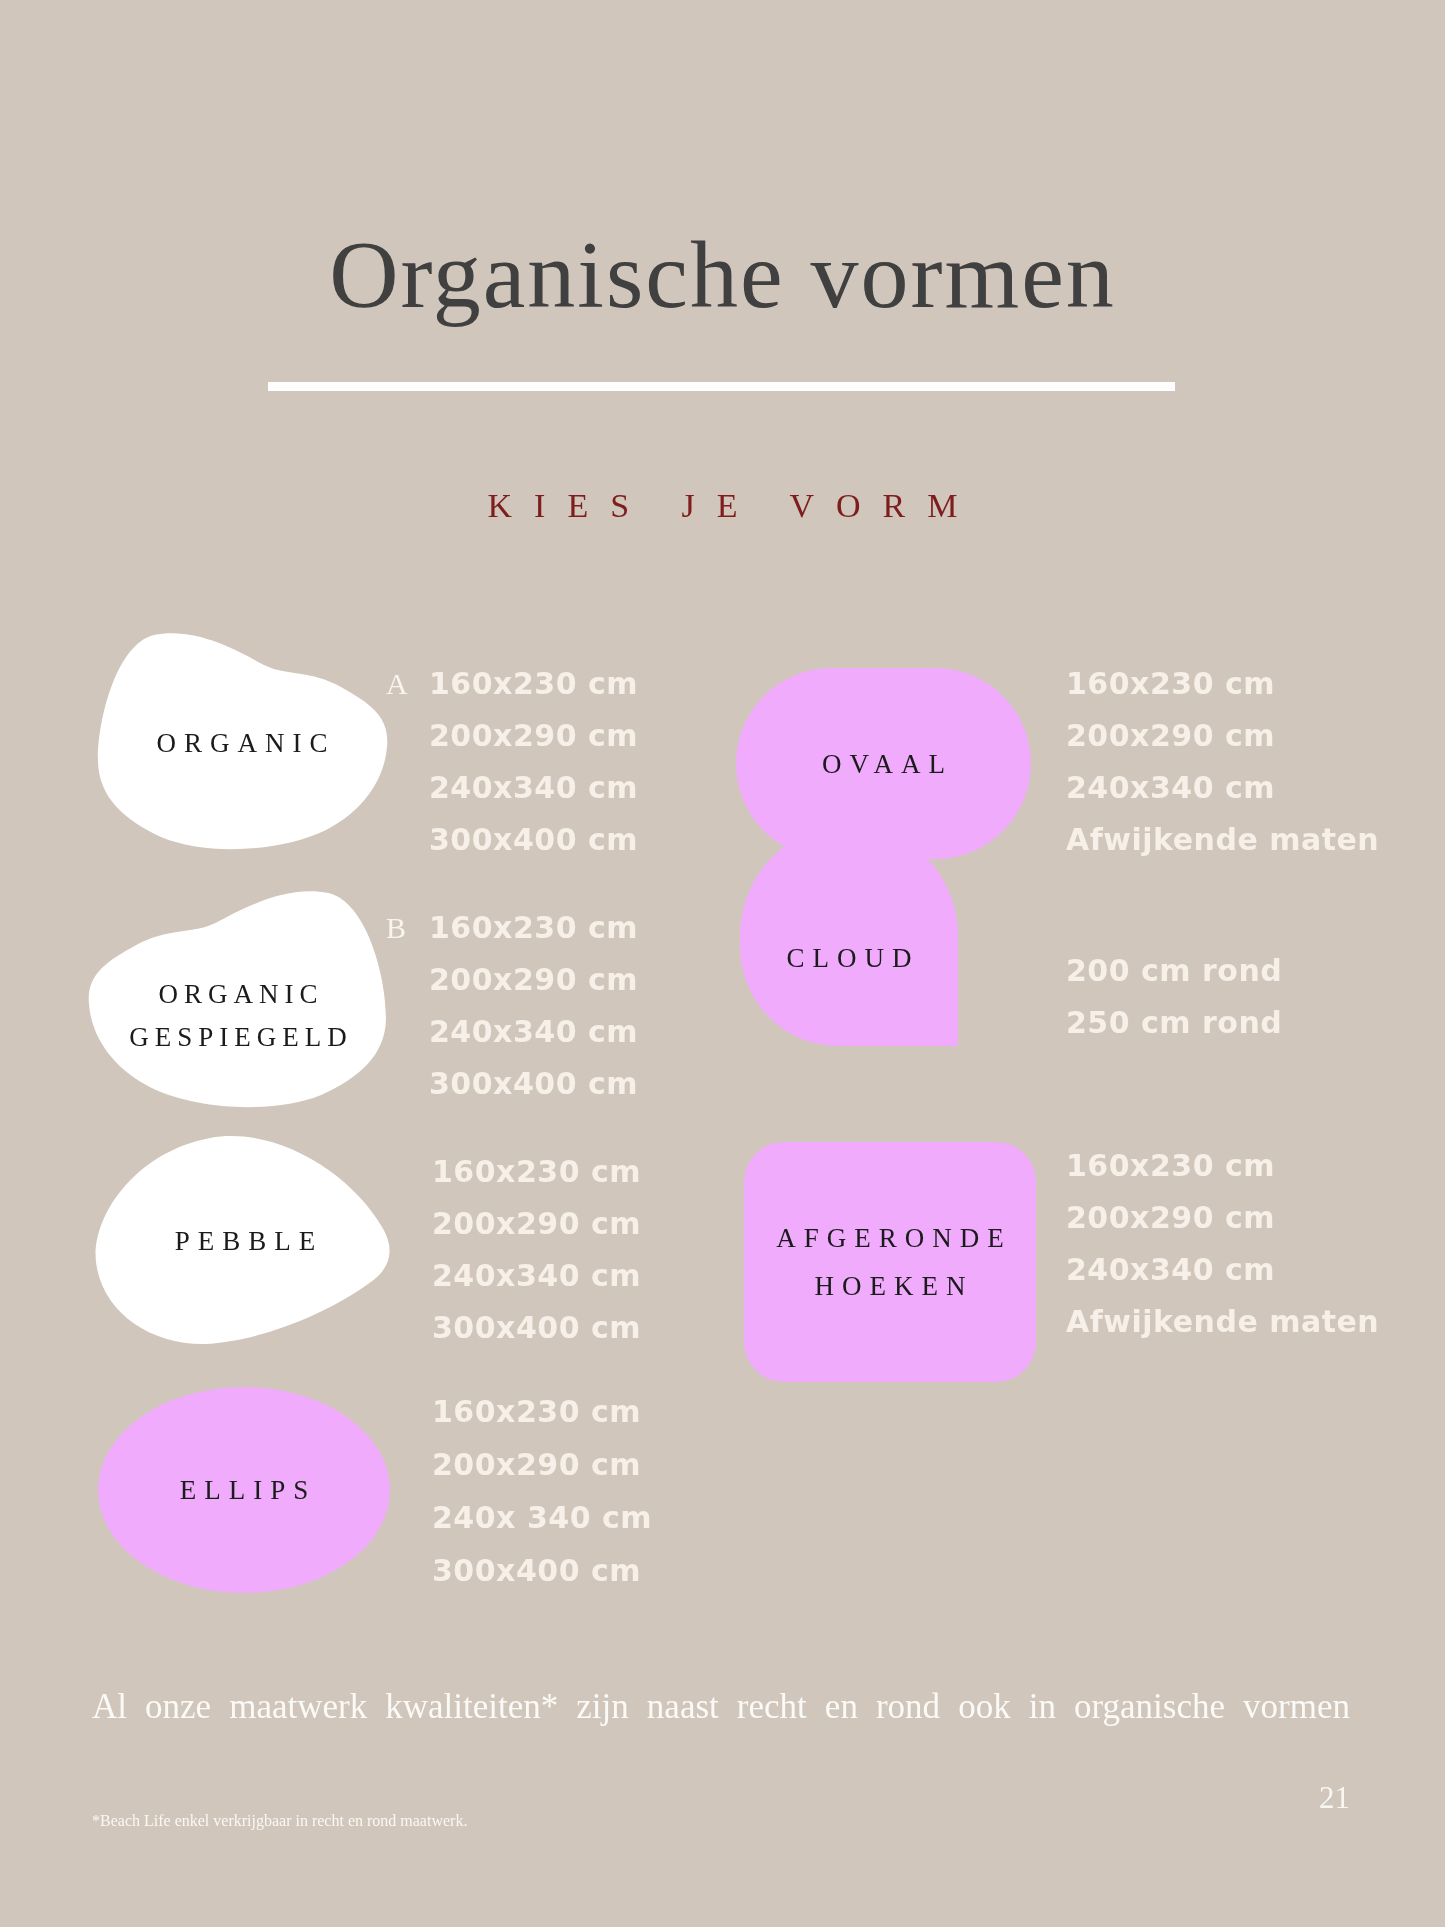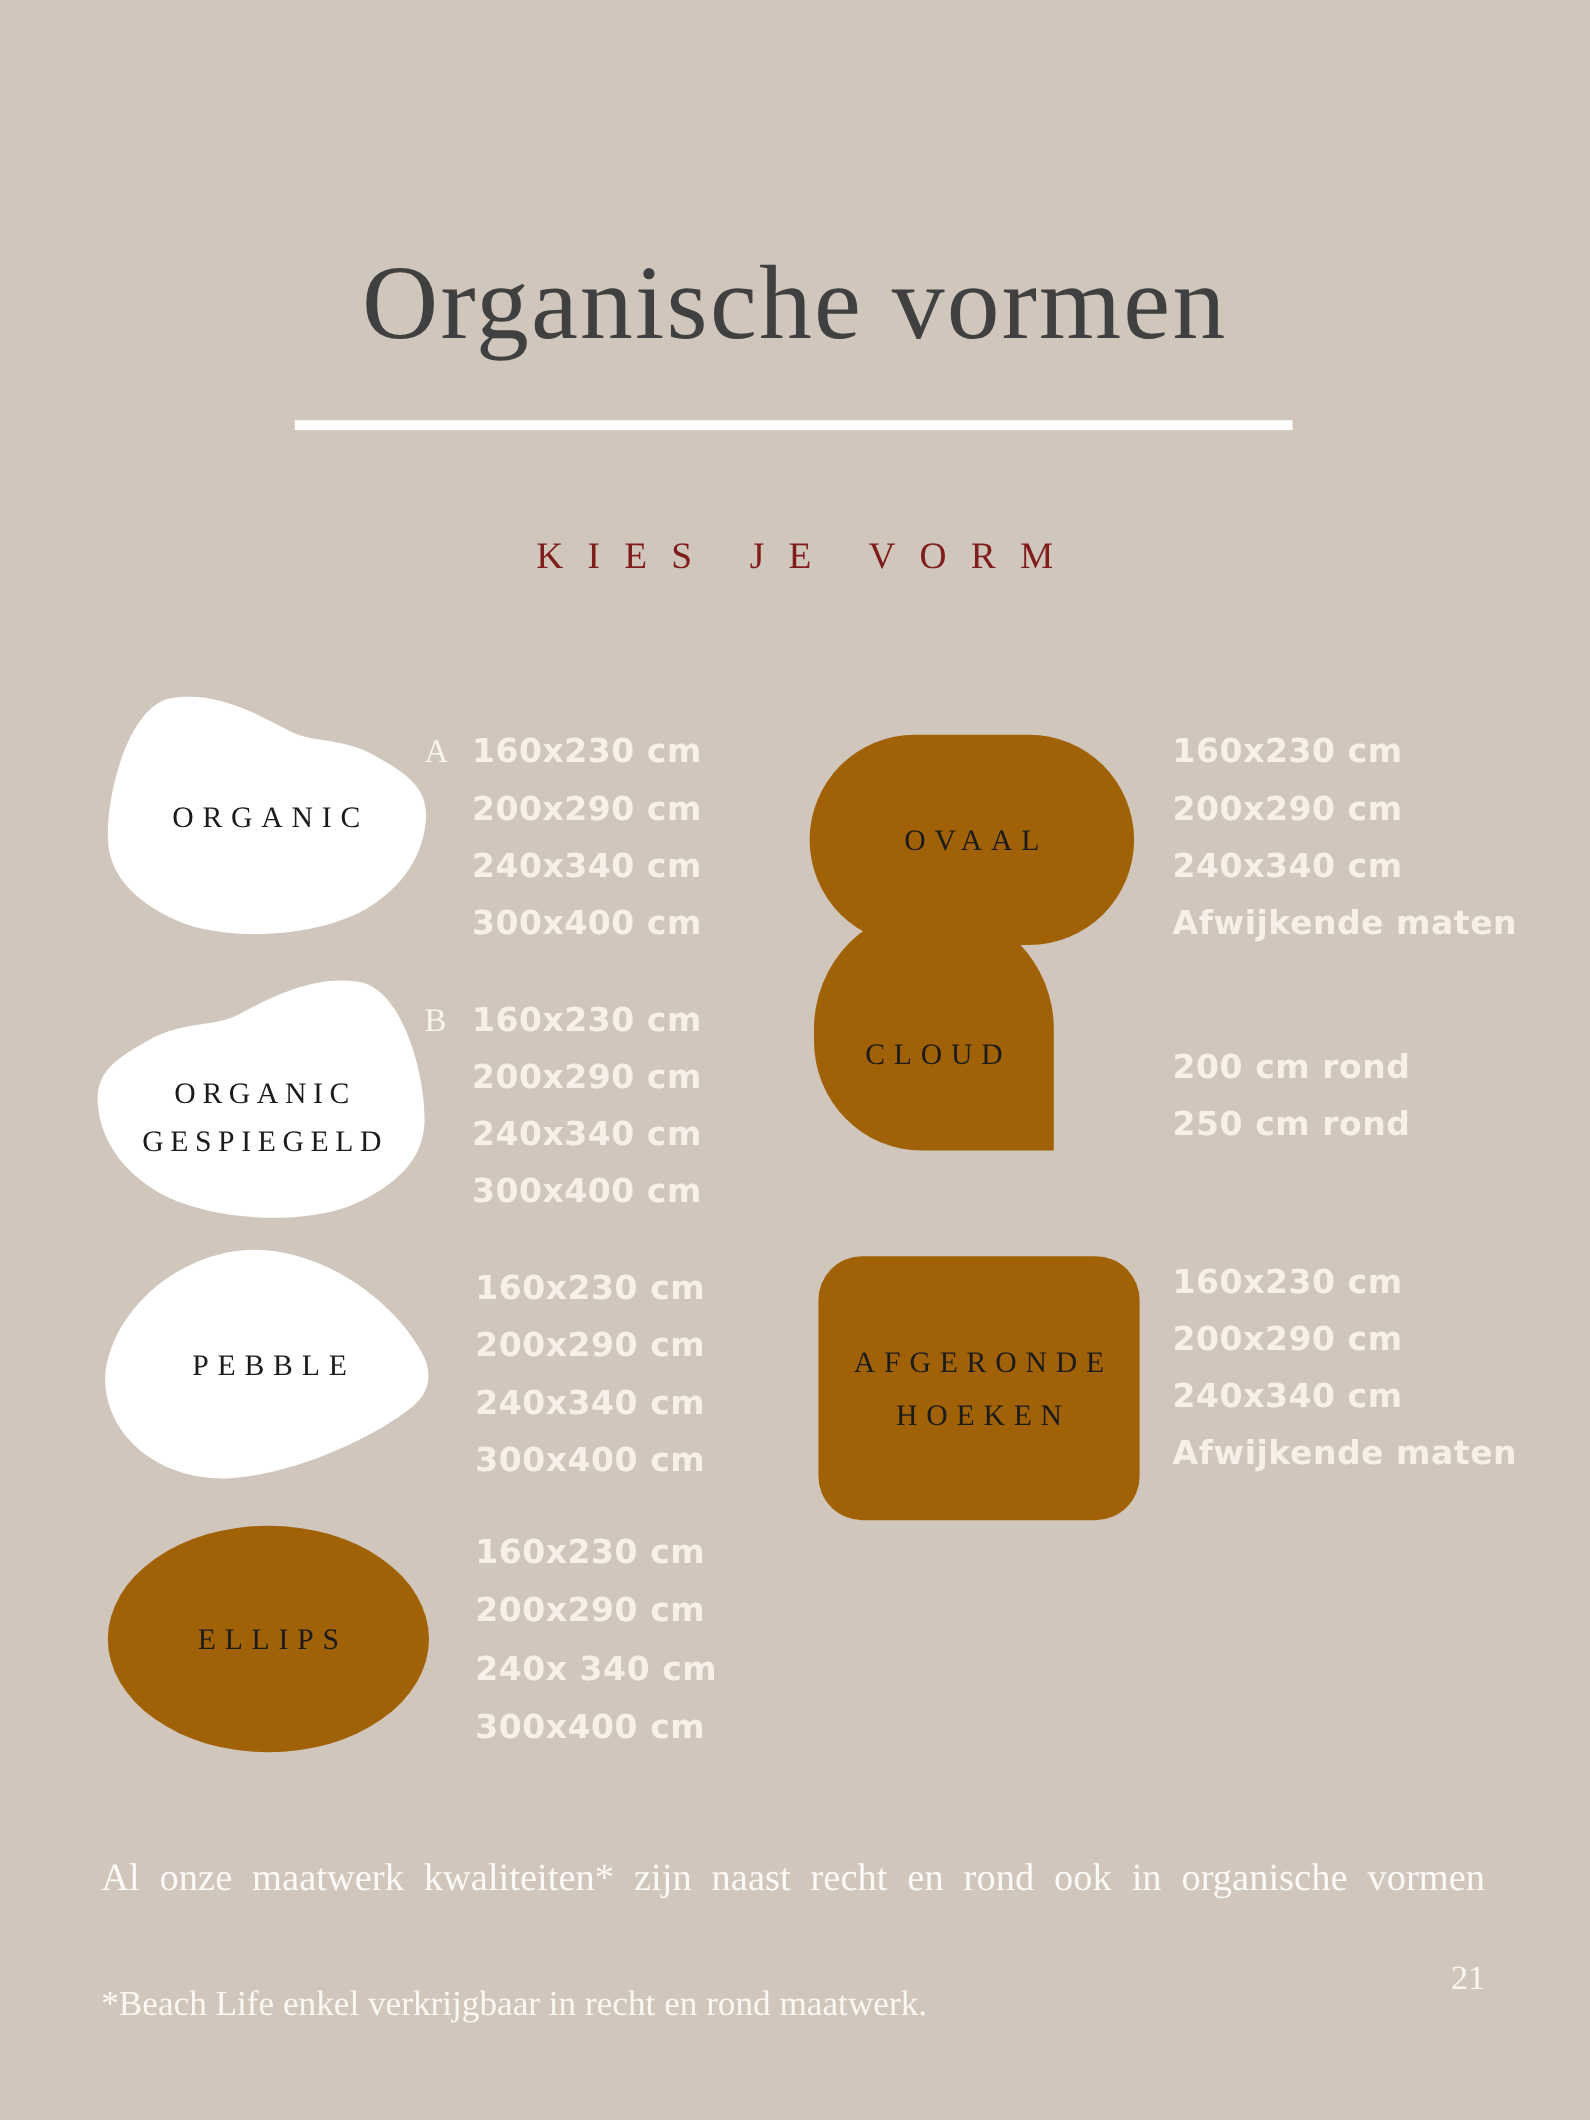--- a/index.html
+++ b/index.html
@@ -32,21 +32,21 @@
     font-size:34px;line-height:40px;
     letter-spacing:22px;text-indent:22px;
     color:#7f1d1d;
   }
 
   
   .shape{
     display:flex;align-items:center;justify-content:center;
     flex-direction:column;
   }
-  .shape-css{background:#a16207;}
+  .shape-css{background:#f0abfc;}
   .shape svg{position:absolute;left:0;top:0;width:100%;height:100%;}
   .shape-label{
     position:relative;
     font-size:27px;line-height:44px;
     letter-spacing:8px;text-indent:8px;
     color:#1b1b1b;
     text-align:center;
     white-space:nowrap;
   }
   .shape-label.tight{letter-spacing:6px;text-indent:6px;line-height:43px;}
@@ -70,21 +70,21 @@
 
   
   .para{
     left:92px;top:1682px;width:1258px;
     font-size:35px;line-height:50px;
     color:#fcfaf7;
   }
   .para .justified{text-align:justify;text-align-last:justify;}
   .footnote{
     left:92px;top:1806px;
-    font-size:32px;line-height:30px;
+    font-size:16px;line-height:30px;
     color:#fbf8f4;
   }
   .pagenum{
     right:95px;top:1780px;
     font-size:31px;line-height:36px;
     color:#faf7f2;
   }
 </style>
 </head>
 <body>

